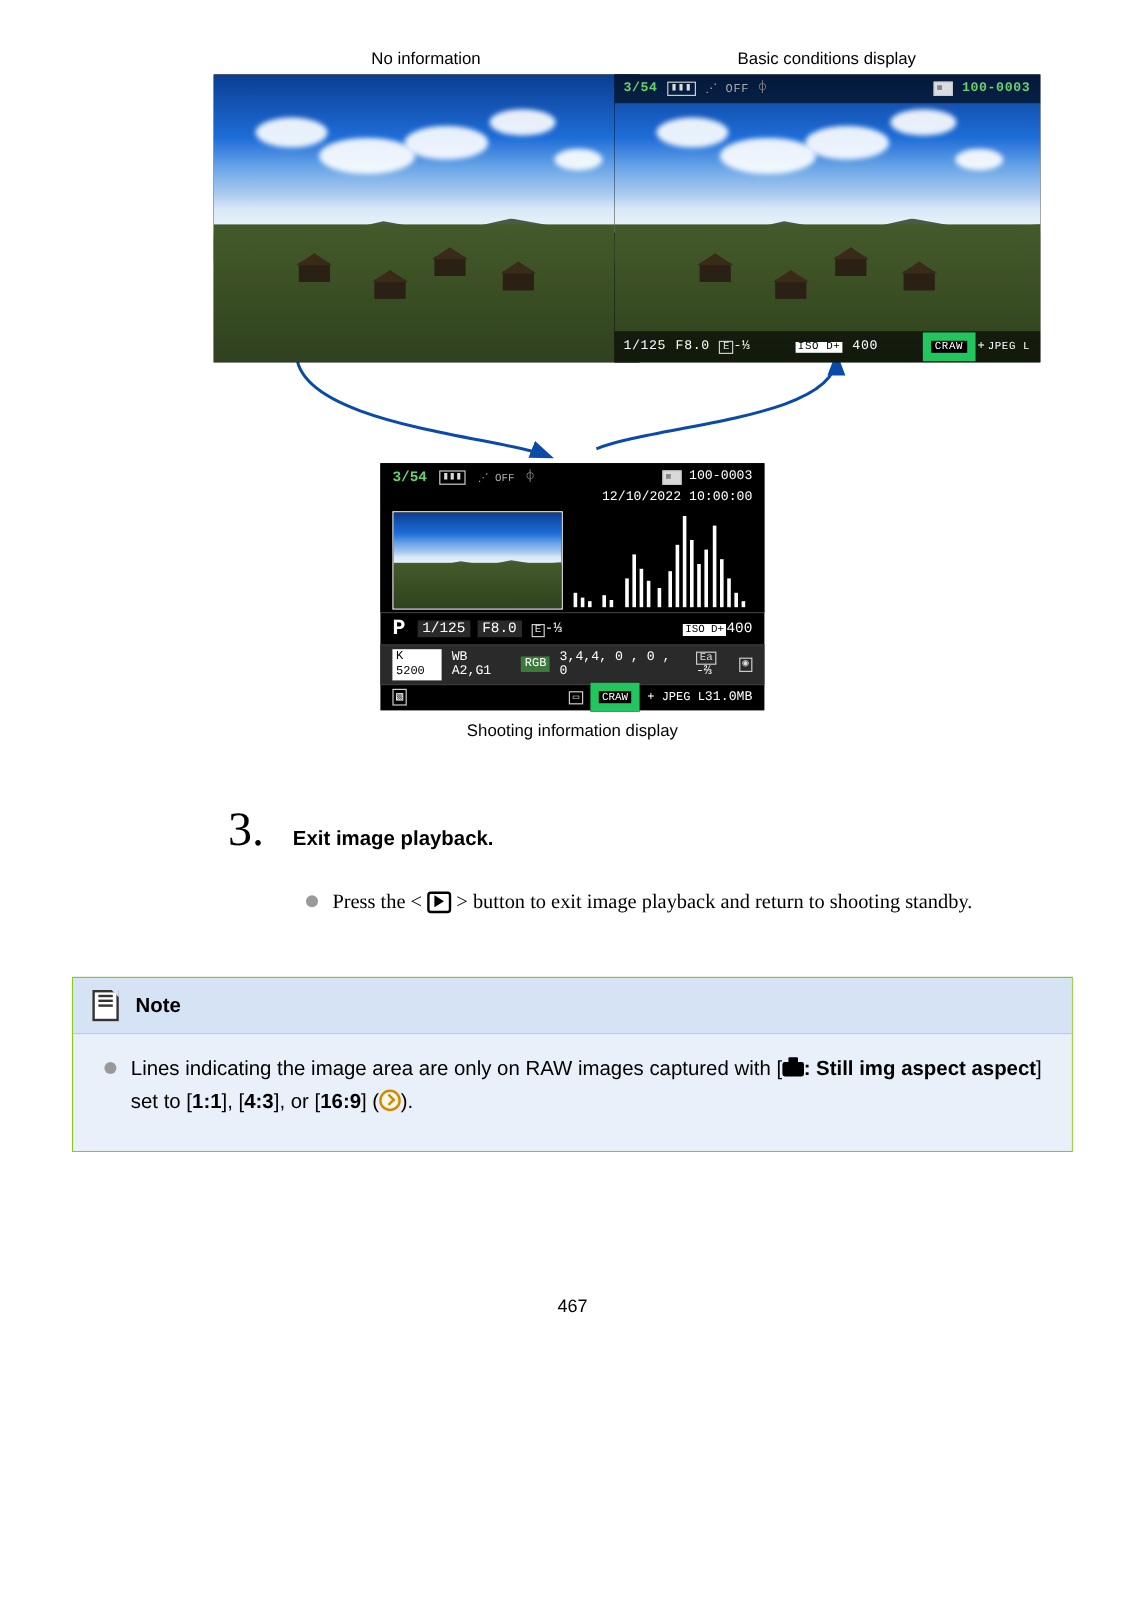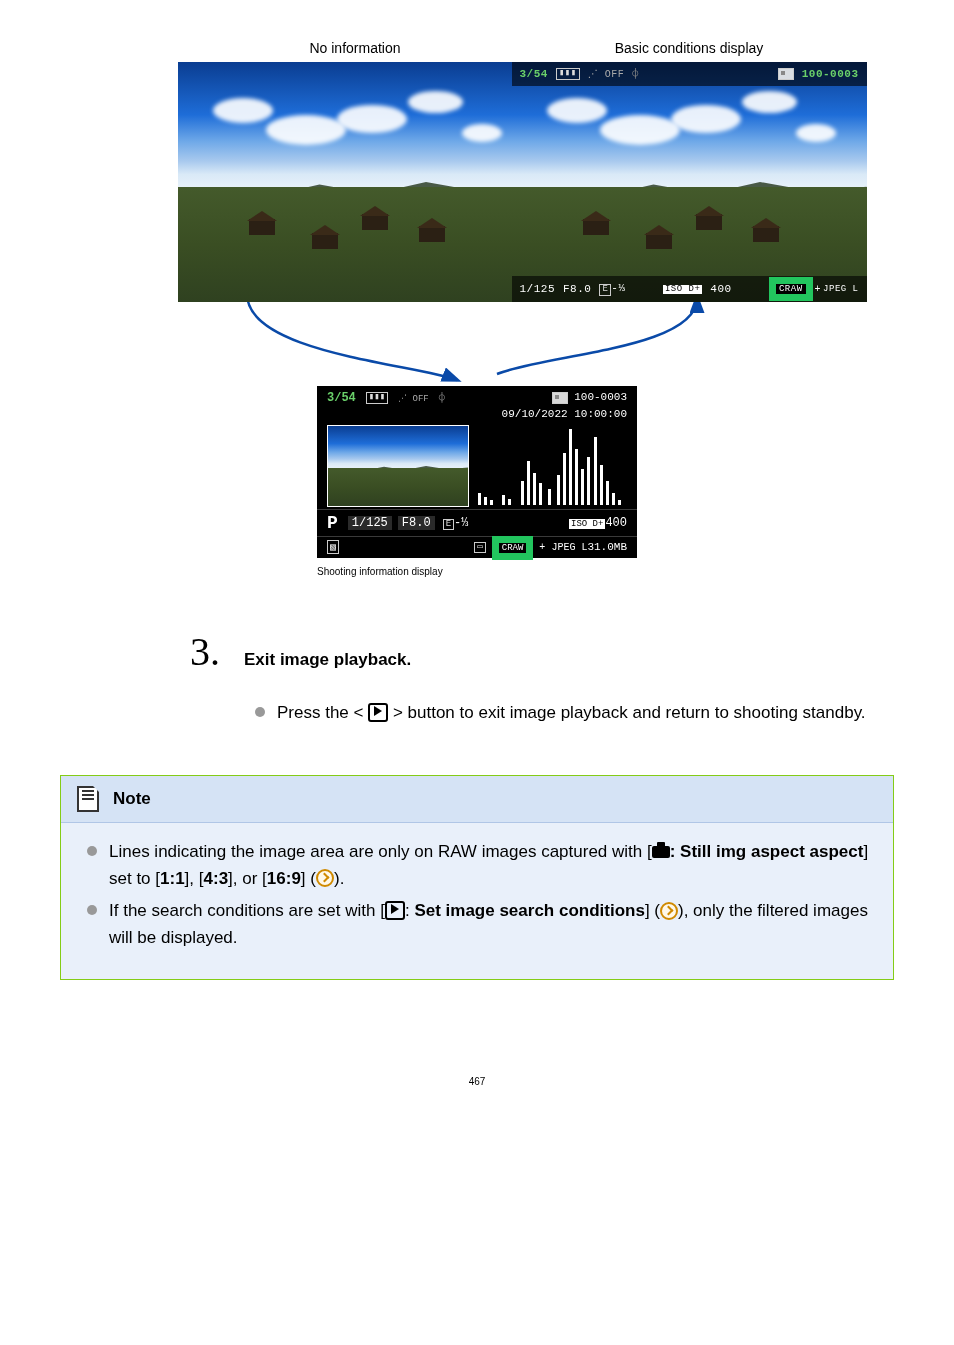--- a/index.html
+++ b/index.html
@@ -212,21 +212,22 @@
     font-size: 10px;
     margin-right: 2px;
     line-height: 1.3;
     display: inline-block;
   }
   .chip.k { background: #fff; color: #000; }
   .chip.rgb { background: #3b7a3b; color: #fff; }
   .iso-chip { background:#fff; color:#000; padding:0 2px; font-size:9px; line-height:1; }
 
   .caption-bottom {
-    font-size: 10px;
+    text-align: center;
+    font-size: 14px;
     margin-top: 8px;
   }
 
   
   .step {
     display: flex;
     align-items: baseline;
     margin-top: 55px;
     margin-left: 130px;
   }
@@ -237,20 +238,21 @@
     line-height: 1;
   }
   .step-title {
     font-size: 17px;
     font-weight: bold;
     text-align: center;
   }
   .step-body {
     margin-left: 195px;
     margin-top: 28px;
+    font-family: Liberation Serif, serif;
   }
   ul.bul { list-style: none; padding: 0; margin: 0; }
   ul.bul > li {
     position: relative;
     padding-left: 22px;
     margin-bottom: 6px;
     font-size: 17px;
     line-height: 1.5;
   }
   ul.bul > li:before {
@@ -353,22 +355,22 @@
   }
   .note-title { font-weight: bold; font-size: 17px; }
   .note-body {
     background: #e9f0fa;
     padding: 16px 20px 22px 26px;
   }
   .note-body ul.bul > li { font-size: 17px; line-height: 1.55; }
 
   .page-num {
     text-align: center;
-    font-size: 10px;
-    margin-top: 96px;
+    font-size: 15px;
+    margin-top: 120px;
   }
 </style>
 </head>
 <body>
 
 <div class="page">
 
   <div class="top-row">
     <div class="col">
       <div class="caption-top">No information</div>
@@ -453,21 +455,21 @@
           <span class="green-num">3/54</span>
           <span class="box-ico">▮▮▮</span>
           <span class="ico" style="color:#aaa;font-size:9px">⋰ OFF</span>
           <span class="ico" style="color:#888">⌽</span>
         </span>
         <span class="right">
           <span style="display:inline-flex;gap:6px;align-items:center">
             <span class="send-ico"></span>
             <span>100-0003</span>
           </span><br>
-          <span>09/10/2022 10:00:00</span>
+          <span>12/10/2022 10:00:00</span>
         </span>
       </div>
       <div class="s-preview">
         <div class="s-mini">
           <div class="sky"></div>
           <div class="mountain"></div>
           <div class="grass"></div>
         </div>
         <div class="s-hist">
           <div class="hist-bar" style="left:2%;height:15%"></div>
@@ -495,20 +497,28 @@
       </div>
       <div class="s-row sep">
         <span class="pmode">P</span>
         <span style="background:#2a2a2a;padding:0 4px">1/125</span>
         <span style="margin-left:6px;background:#2a2a2a;padding:0 4px">F8.0</span>
         <span style="margin-left:8px"><span class="box-ico">E</span><span>-⅓</span></span>
         <span style="margin-left:auto">
           <span class="iso-chip">ISO D+</span><span>400</span>
         </span>
       </div>
+      <div class="s-row sep grey" style="font-size:11px;gap:6px">
+        <span class="chip k">K 5200</span>
+        <span>WB A2,G1</span>
+        <span class="chip rgb">RGB</span>
+          <span>3,4,4, 0 , 0 , 0</span>
+        <span style="margin-left:4px"><span class="box-ico">Ea</span><span>-⅔</span></span>
+        <span class="box-ico" style="margin-left:auto">◉</span>
+      </div>
       <div class="s-row sep" style="font-size:11px">
         <span class="ico" style="border:1px solid #ccc;padding:0 2px">▧</span>
         <span style="flex:1"></span>
         <span class="box-ico">▭</span>
         <span style="margin-left:6px">
           <span class="craw">CRAW</span><span style="font-size:10px"> + </span><span style="font-size:10px">JPEG L</span>
         </span>
         <span style="margin-left:auto">31.0MB</span>
       </div>
     </div>
@@ -530,22 +540,19 @@
   <div class="note-box">
     <div class="note-head">
       <span class="note-ico"></span>
       <span class="note-title">Note</span>
     </div>
     <div class="note-body">
       <ul class="bul">
         <li>
           <span>Lines indicating the image area are only on RAW images captured with [</span><span class="cam-ico"></span><b>: Still img aspect aspect</b><span>] set to [</span><b>1:1</b><span>], [</span><b>4:3</b><span>], or [</span><b>16:9</b><span>] (</span><a href="#"><span class="link-ico"></span></a><span>).</span>
         </li>
-        <li>
-          <span>If the search conditions are set with [</span><span class="btn-ico play"></span><span>: </span><b>Set image search conditions</b><span>] (</span><a href="#"><span class="link-ico"></span></a><span>), only the filtered images will be displayed.</span>
-        </li>
       </ul>
     </div>
   </div>
 
   <div class="page-num">467</div>
 
 </div>
 
 </body></html>

